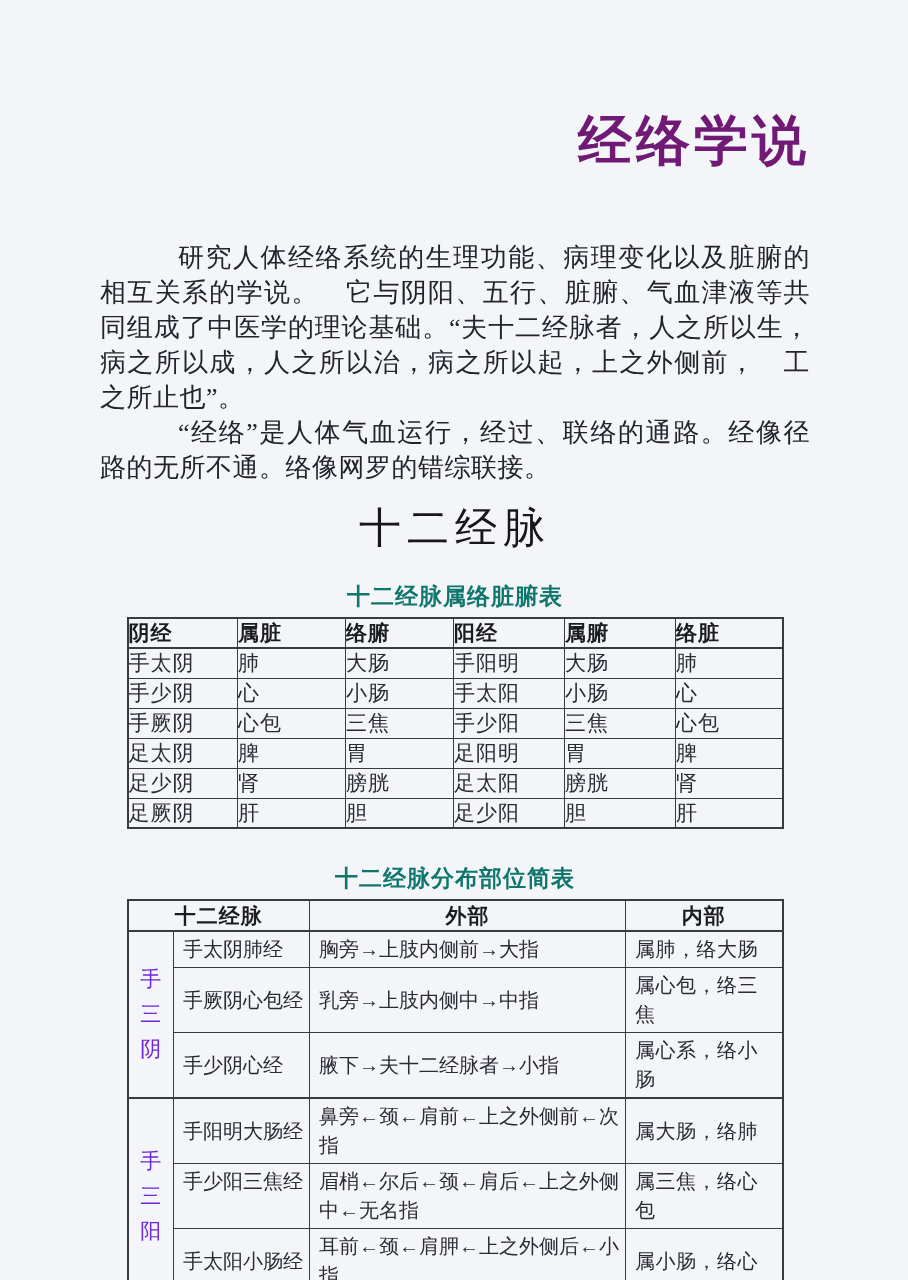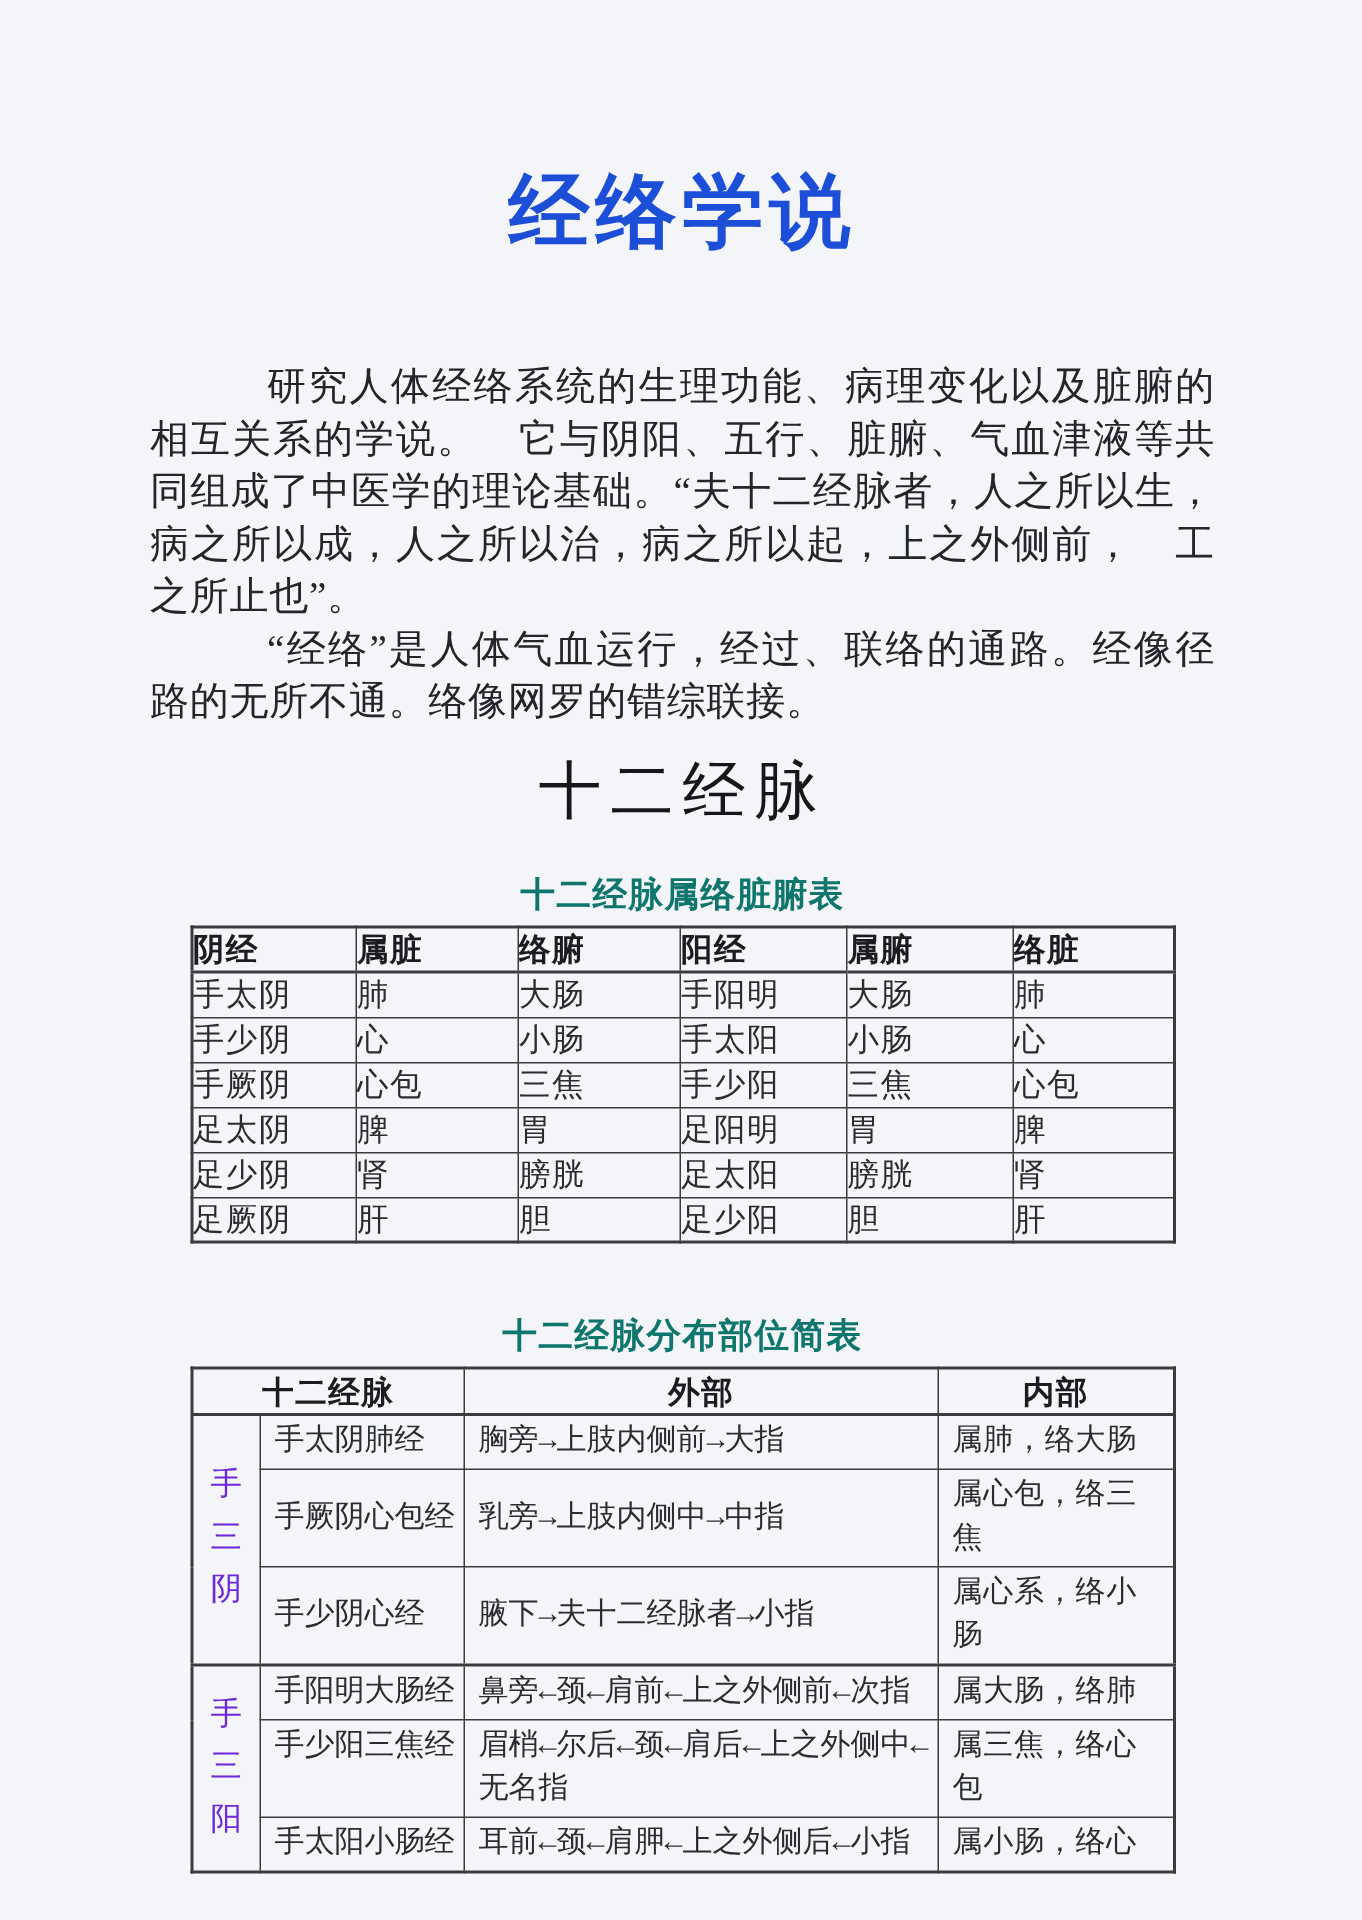--- a/index.html
+++ b/index.html
@@ -11,26 +11,26 @@
     height: 1280px;
     background: #f4f5f9;
     color: #1a1a1e;
     overflow: hidden;
   }
   .page { width: 908px; height: 1280px; }
   .content { width: 710px; margin: 0 auto 0 100px; }
 
   .doc-title {
     margin-top: 98px;
-    text-align: center;
+    text-align: right;
     font-size: 54px;
     font-weight: 700;
     letter-spacing: 4px;
     line-height: 86px;
-    color: #1d4ed8;
+    color: #701a75;
   }
 
   .intro { margin-top: 56px; }
   .intro p {
     font-size: 26px;
     line-height: 35px;
     text-align: justify;
     text-indent: 78px;
     letter-spacing: 0.5px;
     color: #23242c;
@@ -47,21 +47,21 @@
   }
 
   .table-caption {
     text-align: center;
     font-size: 23px;
     font-weight: 700;
     letter-spacing: 1px;
     color: #0f766e;
   }
   .caption-1 { margin-top: 26px; }
-  .caption-2 { margin-top: 46px; }
+  .caption-2 { margin-top: 34px; }
 
   table {
     border-collapse: collapse;
     table-layout: fixed;
     margin: 5px auto 0 auto;
     width: 655px;
     background: transparent;
   }
   table, th, td { border: 1px solid #3a3b40; }
   table { border-width: 2px; }
@@ -87,21 +87,20 @@
     letter-spacing: 1px;
     color: #1b1c22;
     border-bottom-width: 2px;
   }
   .dist-table td {
     font-size: 20px;
     line-height: 29px;
     vertical-align: middle;
     padding: 3px 6px;
     color: #2a2b33;
-    font-family: Liberation Mono, monospace;
   }
   .dist-table td.name-cell { padding-left: 9px; }
   .dist-table td.ext-cell  { padding-left: 9px; }
   .dist-table td.int-cell  { padding-left: 9px; letter-spacing: 0.5px; }
   .dist-table tr.row-single td { height: 36px; }
   .dist-table td.group-cell {
     text-align: center;
     vertical-align: middle;
     word-break: break-all;
     line-height: 35px;

